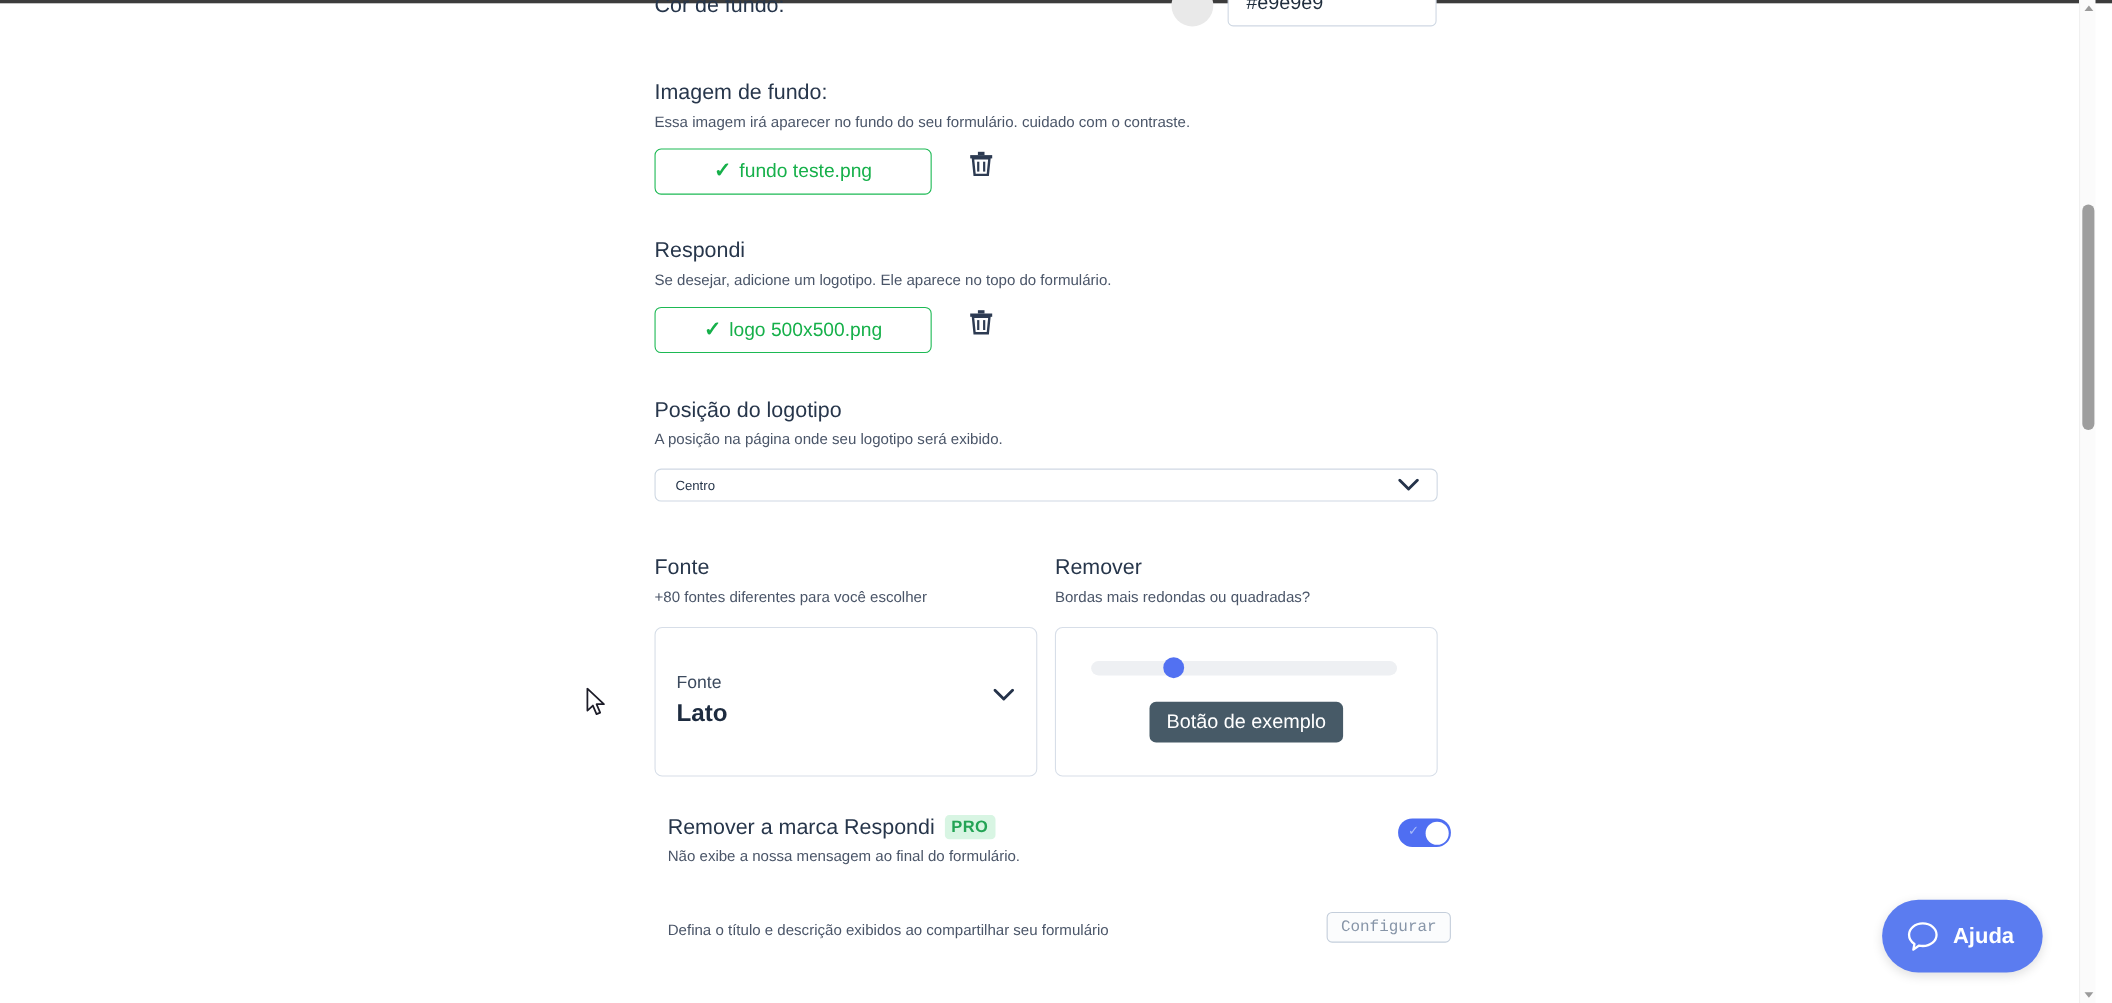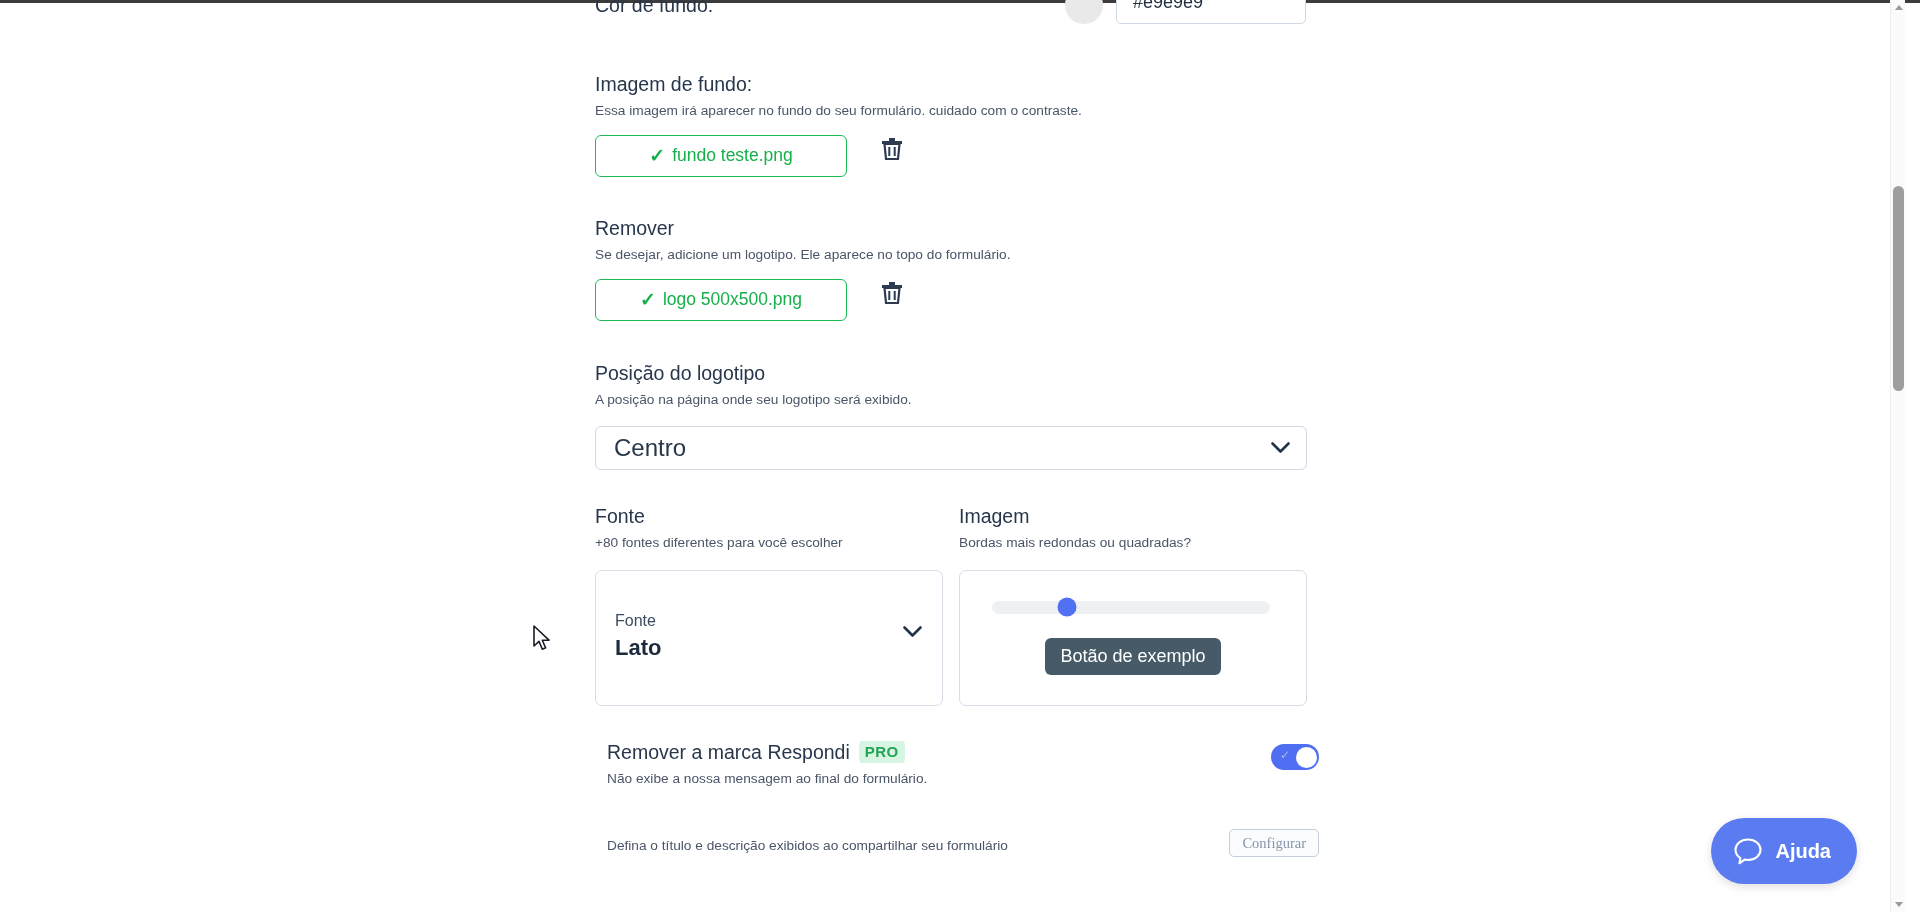--- a/index.html
+++ b/index.html
@@ -109,27 +109,27 @@
     background: none; border: none;
     cursor: pointer;
     padding: 0;
   }
   .row-inline { display: flex; align-items: center; }
 
   
   .select-box {
     position: relative;
     margin-top: 16px;
-    width: 712px; height: 44px;
+    width: 712px; height: 30px;
     border: 1px solid #cfd8e3;
     border-radius: 6px;
     background: #fff;
     display: flex; align-items: center;
     padding: 0 18px;
-    font-size: 24px;
+    font-size: 12px;
     color: #27364b;
     cursor: pointer;
   }
   .select-box .chev {
     position: absolute; right: 16px; top: 50%;
     transform: translateY(-50%);
     pointer-events: none;
   }
 
   
@@ -224,21 +224,21 @@
   }
 
   .config-btn {
     position: absolute; right: 0; top: -2px;
     min-width: 84px; height: 28px;
     padding: 0 12px;
     border: 1px solid #c4cedb;
     border-radius: 5px;
     background: #fbfcfd;
     color: #8795a8;
-    font-family: Liberation Serif, serif;
+    font-family: Liberation Mono, monospace;
     font-size: 14.5px;
     cursor: pointer;
   }
 
   
   .scrollbar {
     position: absolute; top: 0; right: 0;
     width: 15px; height: 912px;
     background: #fbfbfb;
     border-left: 1px solid #f0f0f0;
@@ -311,21 +311,21 @@
           <rect x="8" y="1" width="6" height="3" fill="#2d3b52"></rect>
           <path d="M3.5 7 L18.5 7 L17 22 L5 22 Z" fill="none" stroke="#2d3b52" stroke-width="2.2"></path>
           <rect x="7.3" y="10" width="2" height="9" fill="#2d3b52"></rect>
           <rect x="12.7" y="10" width="2" height="9" fill="#2d3b52"></rect>
         </svg>
       </button>
     </div>
   </div>
 
   <div class="upload-block" style="top:216px;">
-    <div class="sec-title">Remover</div>
+    <div class="sec-title">Respondi</div>
     <div class="sec-desc">Se desejar, adicione um logotipo. Ele aparece no topo do formulário.</div>
     <div class="row-inline">
       <button class="file-pill">
         <span class="check">✓</span>
         <span>logo 500x500.png</span>
       </button>
       <button class="trash-btn">
         <svg width="22" height="24" viewBox="0 0 22 24">
           <rect x="1" y="4" width="20" height="3" fill="#2d3b52"></rect>
           <rect x="8" y="1" width="6" height="3" fill="#2d3b52"></rect>
@@ -356,21 +356,21 @@
       <div class="panel">
         <span class="font-select-label">Fonte</span>
         <span class="font-select-value">Lato</span>
         <svg class="font-chev" width="19" height="12" viewBox="0 0 19 12">
           <path d="M1.5 1.5 L9.5 9.5 L17.5 1.5" fill="none" stroke="#25334a" stroke-width="2.6" stroke-linecap="round" stroke-linejoin="round"></path>
         </svg>
       </div>
     </div>
 
     <div class="half right">
-      <div class="sec-title">Imagem</div>
+      <div class="sec-title">Remover</div>
       <div class="sec-desc">Bordas mais redondas ou quadradas?</div>
       <div class="panel">
         <div class="slider-track">
           <div class="slider-thumb" id="sliderThumb" style="left: 27%;"></div>
         </div>
         <button class="sample-btn">Botão de exemplo</button>
       </div>
     </div>
   </div>
 

